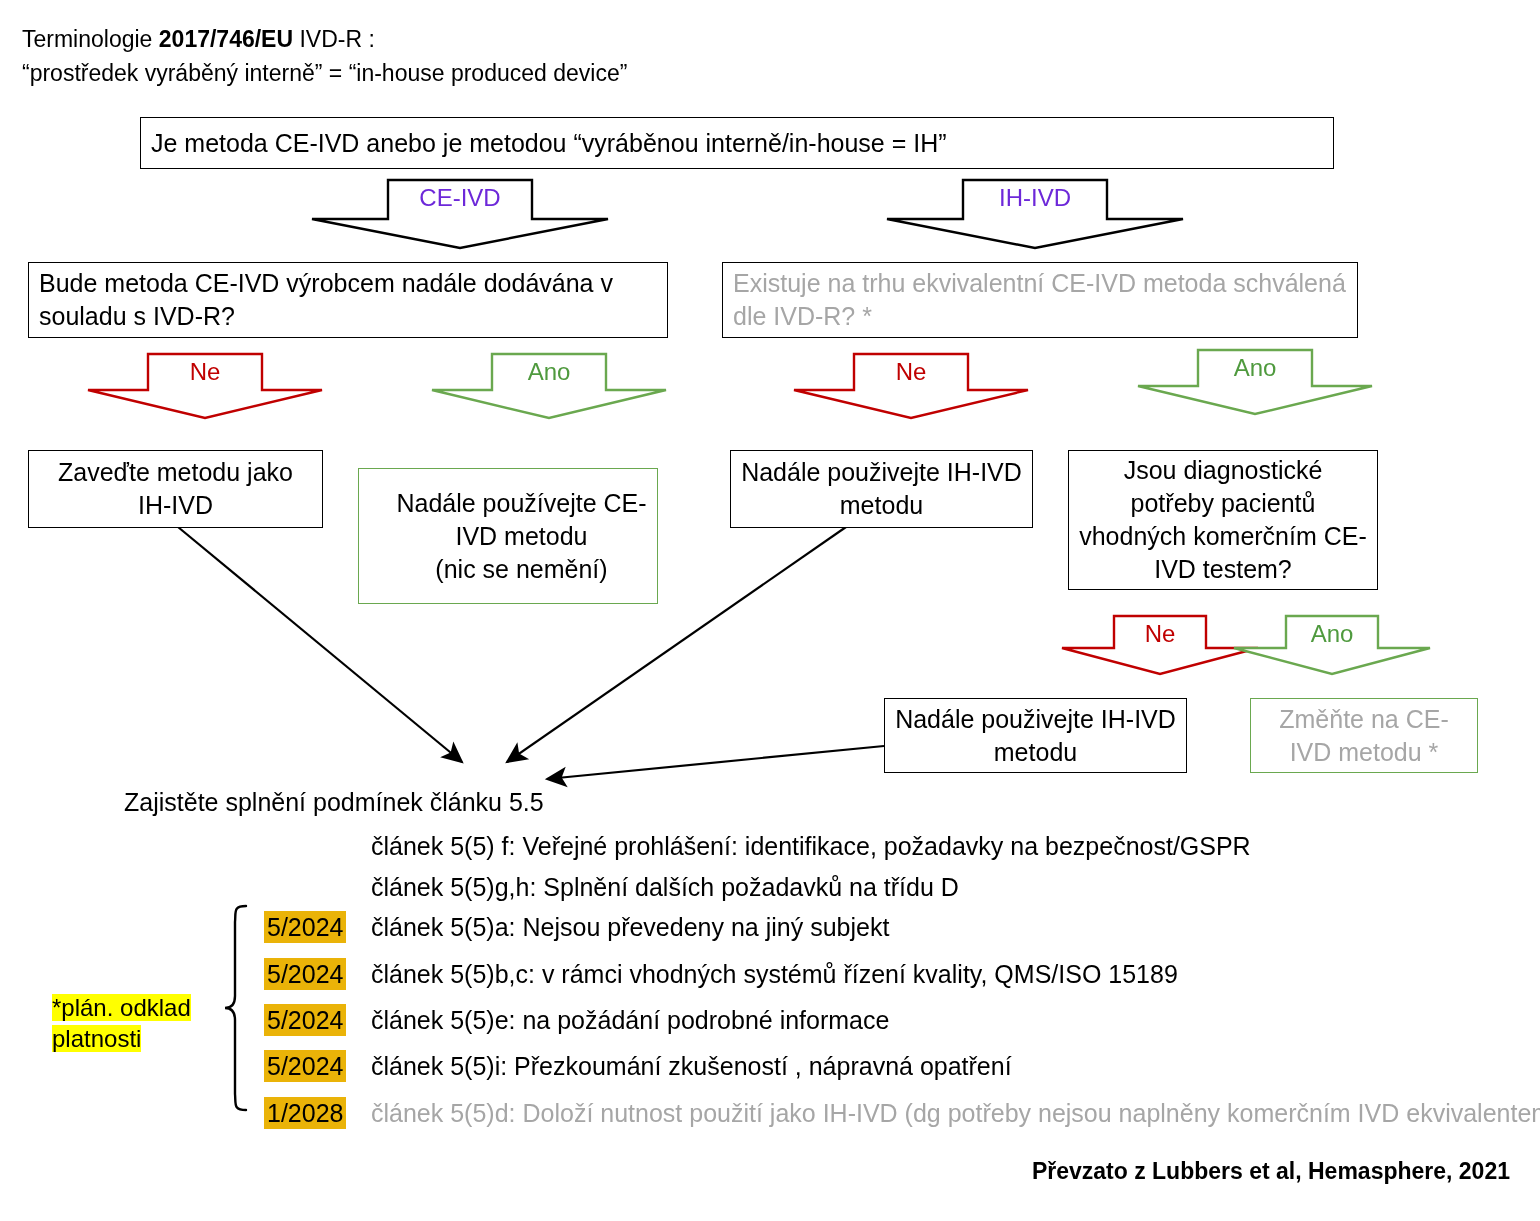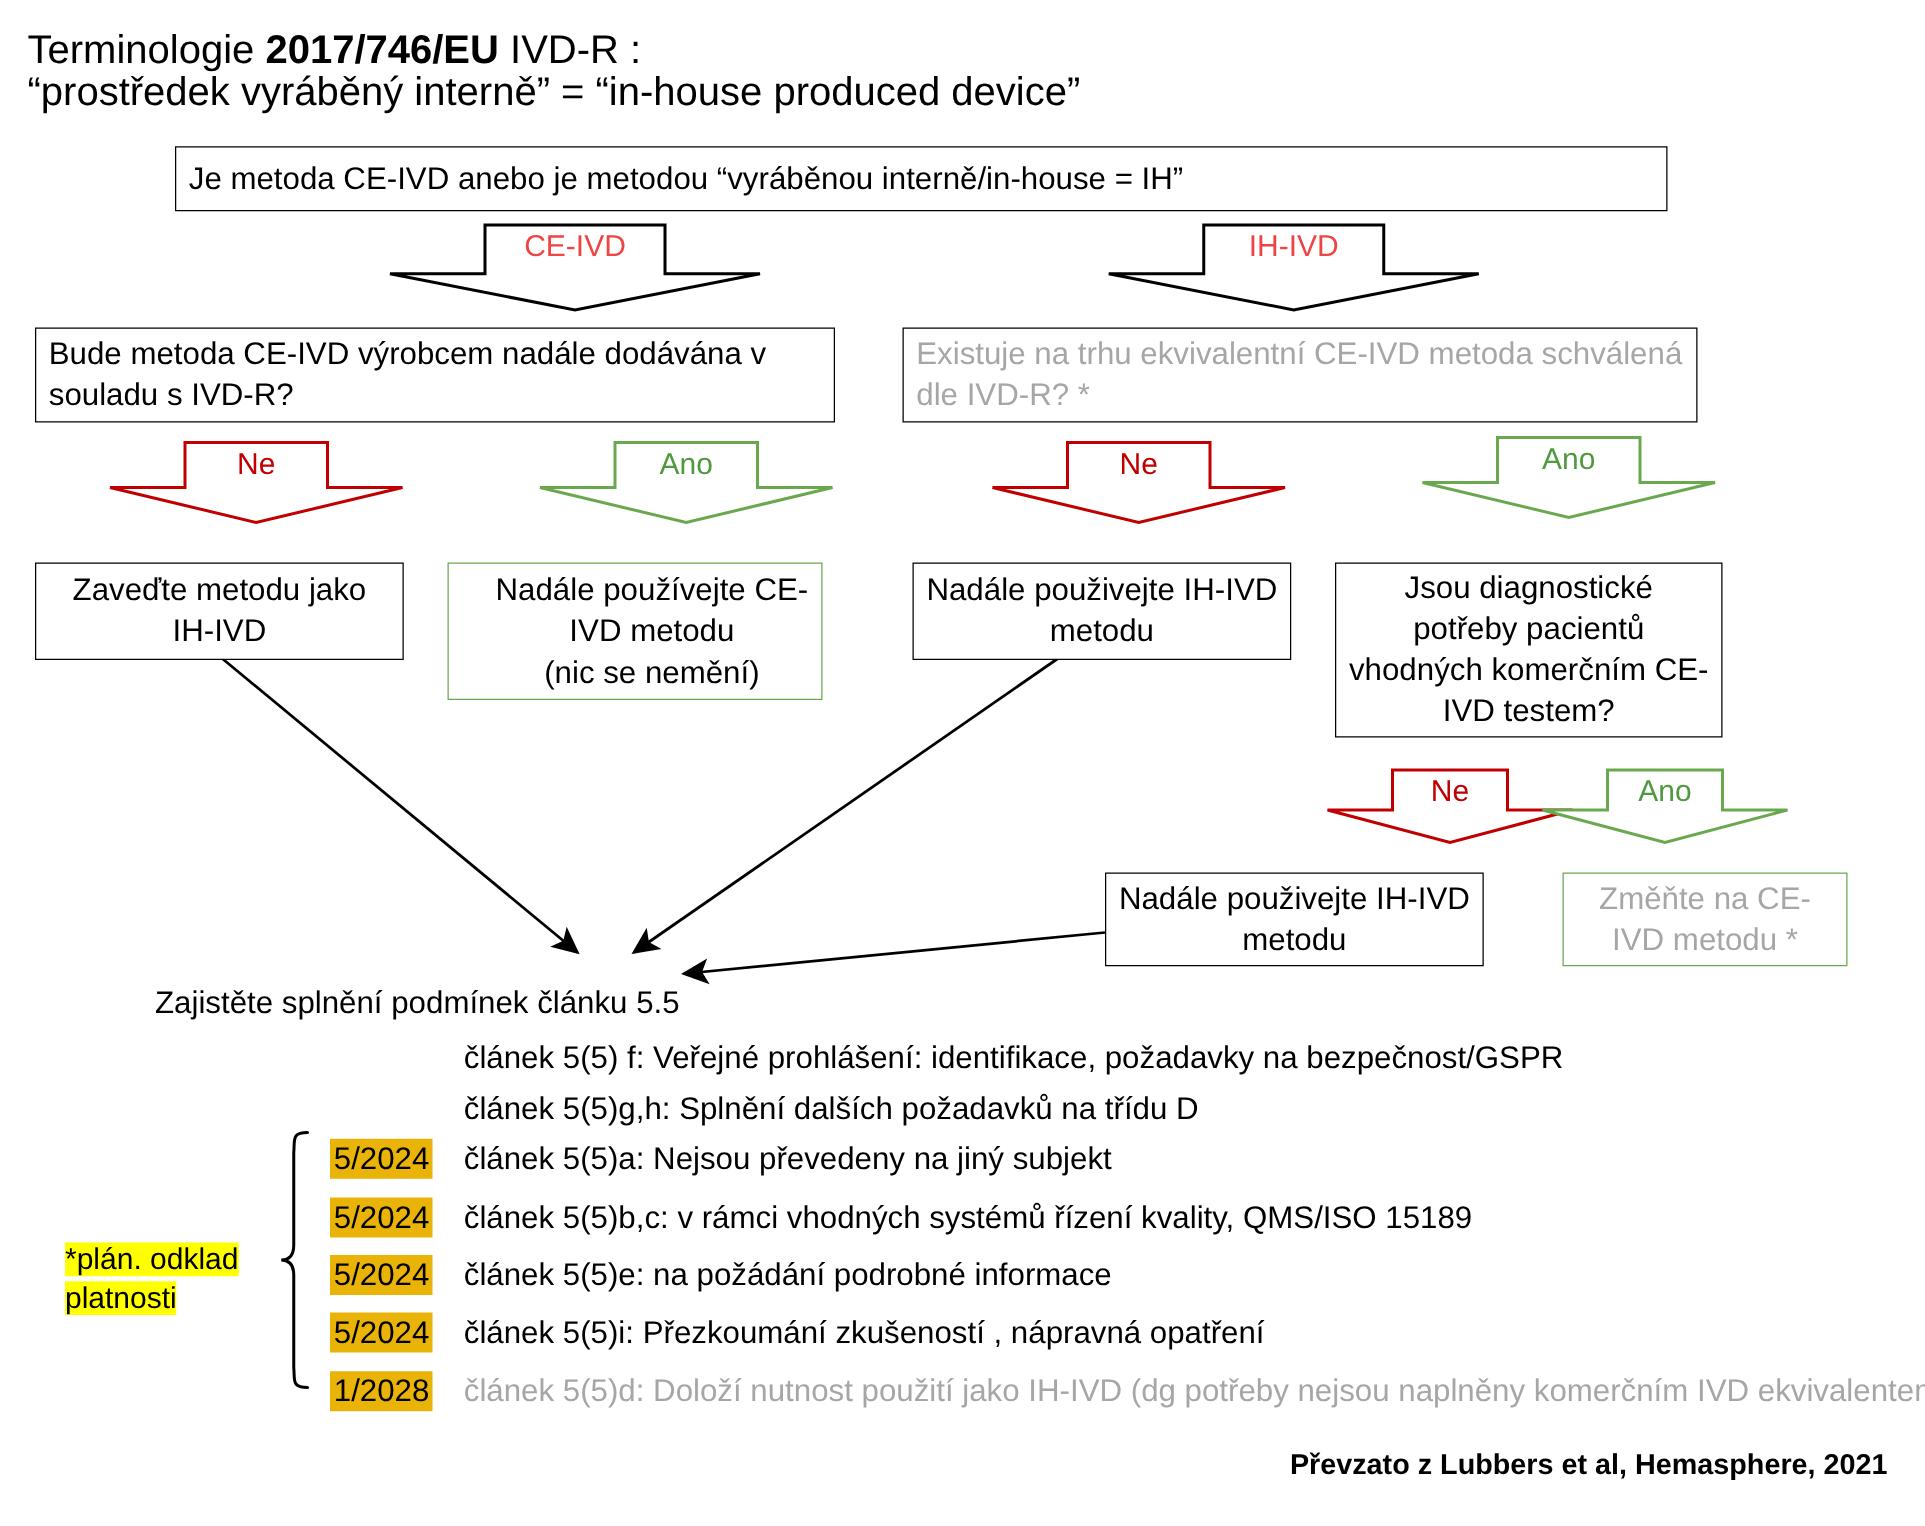--- a/index.html
+++ b/index.html
@@ -18,21 +18,21 @@
     overflow: hidden;
     background: #ffffff;
   }
   .abs { position: absolute; }
 
   
   #header {
     left: 22px;
     top: 22px;
     width: 900px;
-    font-size: 32px;
+    font-size: 23px;
     line-height: 34px;
     color: #000;
   }
   #header .l2 { white-space: nowrap; }
   #header b { font-weight: 700; }
 
   
   .box {
     box-sizing: border-box;
     border: 1.6px solid #000000;
@@ -59,21 +59,21 @@
   .blockarrow svg { display: block; overflow: visible; }
   .blockarrow .alabel {
     position: absolute;
     left: 0; right: 0;
     top: 6px;
     text-align: center;
     font-size: 24px;
     line-height: 28px;
     pointer-events: none;
   }
-  .alabel.black { color: #ef4444; }
+  .alabel.black { color: #6d28d9; }
   .alabel.red   { color: #c00000; }
   .alabel.green { color: #4f9a3e; }
 
   
   #connectors {
     position: absolute;
     left: 0; top: 0;
     width: 1540px;
     height: 1221px;
     pointer-events: none;
@@ -195,21 +195,21 @@
     <svg width="238" height="68" viewBox="0 0 238 68">
       <path d="M62,2 L176,2 L176,38 L236,38 L119,66 L2,38 L62,38 Z" fill="#ffffff" stroke="#6aa84f" stroke-width="2.4" stroke-linejoin="miter"></path>
     </svg>
     <div class="alabel green">Ano</div>
   </div>
 
   <div class="abs box" style="left:28px; top:450px; width:295px; height:78px;">
     <span class="left-align" style="text-align:center;">Zaveďte metodu jako IH-IVD</span>
   </div>
 
-  <div class="abs box green" style="left:358px; top:450px; width:300px; height:110px; white-space:pre-line;padding-left:37px;">
+  <div class="abs box green" style="left:358px; top:468px; width:300px; height:136px; white-space:pre-line;padding-left:37px;">
     <span>Nadále používejte CE-IVD metodu
 (nic se nemění)</span>
   </div>
 
   <div class="abs box" style="left:730px; top:450px; width:303px; height:78px;">
     <span>Nadále použivejte IH-IVD metodu</span>
   </div>
 
   <div class="abs box" style="left:1068px; top:450px; width:310px; height:140px;">
     <span>Jsou diagnostické potřeby pacientů vhodných komerčním CE-IVD testem?</span>

